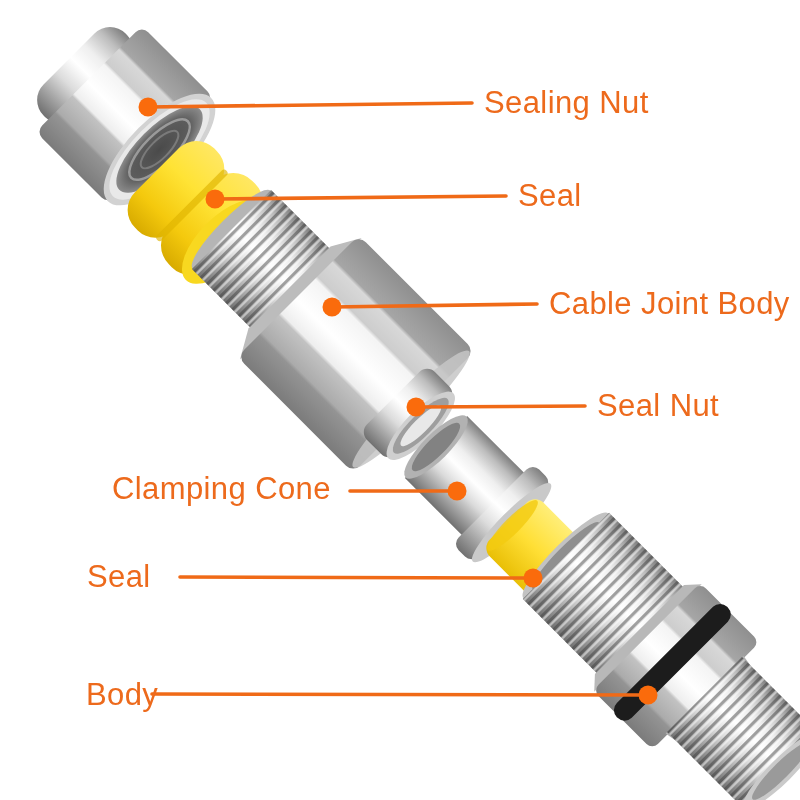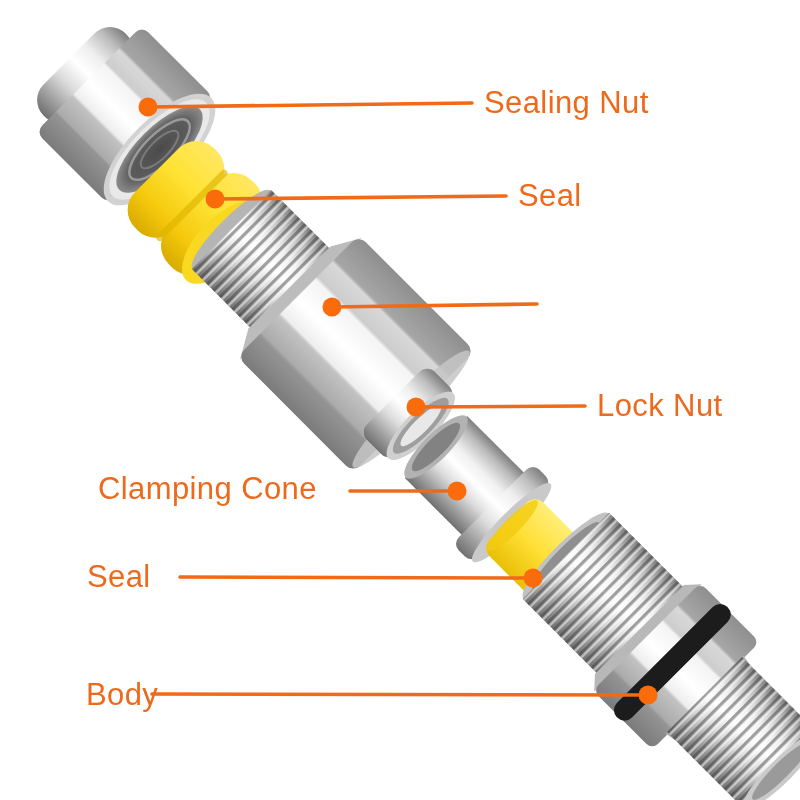--- a/index.html
+++ b/index.html
@@ -154,18 +154,19 @@
       <circle cx="332" cy="307" r="9.5"></circle>
       <circle cx="416" cy="407" r="9.5"></circle>
       <circle cx="457" cy="491" r="9.5"></circle>
       <circle cx="533" cy="578" r="9.5"></circle>
       <circle cx="648" cy="695" r="9.5"></circle>
     </g>
   </svg>
 
   <div class="label" style="left:484px;top:85px;">Sealing Nut</div>
   <div class="label" style="left:518px;top:178px;">Seal</div>
-  <div class="label" style="left:597px;top:388px;">Lock Nut</div>
-  <div class="label" style="left:98px;top:471px;text-align:right;">Clamping Cone</div>
+  <div class="label" style="left:549px;top:286px;">Cable Joint Body</div>
+  <div class="label" style="left:597px;top:388px;">Seal Nut</div>
+  <div class="label" style="left:112px;top:471px;text-align:right;">Clamping Cone</div>
   <div class="label" style="left:87px;top:559px;">Seal</div>
   <div class="label" style="left:56px;top:677px;margin-left:30px;">Body</div>
 
 </div>
 
 </body></html>

